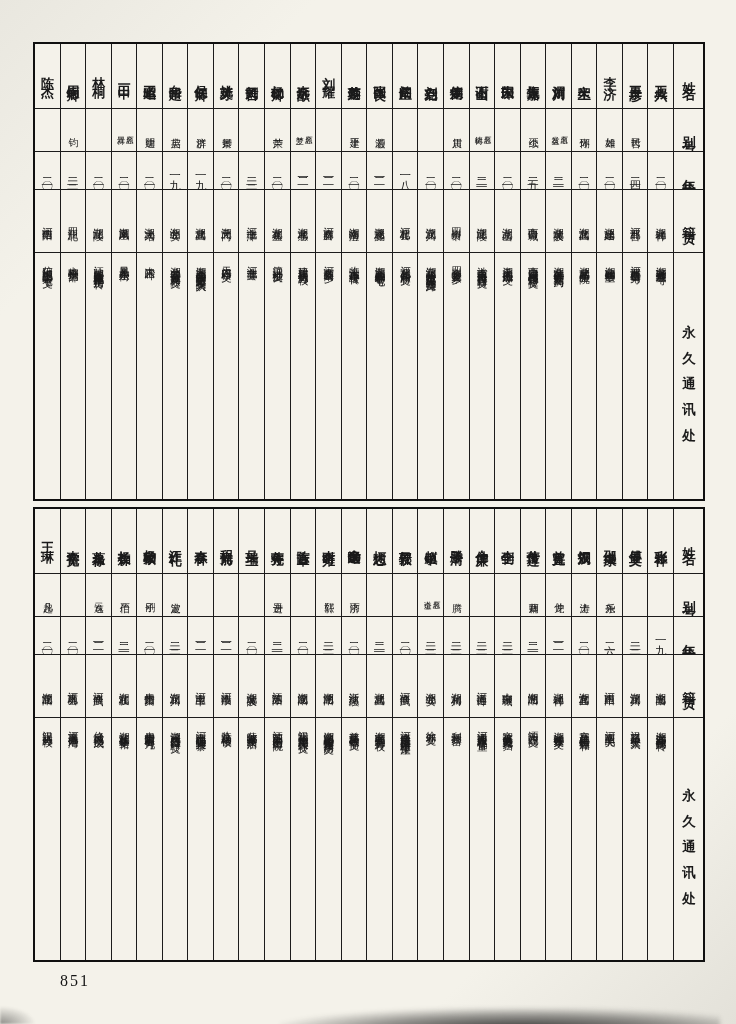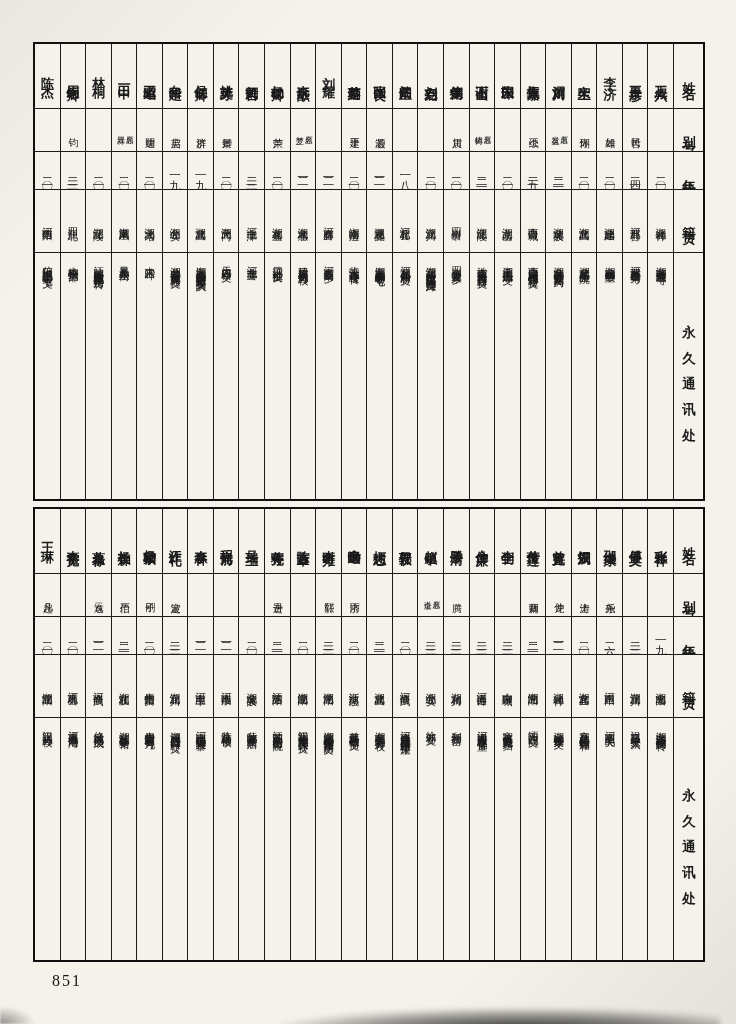--- a/index.html
+++ b/index.html
@@ -44,21 +44,21 @@
   .name{font-size:13px;font-weight:bold;letter-spacing:1px;}
   .name.n2{letter-spacing:0.75em;}
   .alias{font-size:10px;white-space:pre-line;}
   .alias.tiny{font-size:8px;line-height:1.1;}
   .age{font-size:11.5px;letter-spacing:2px;}
   .origin{font-size:10.5px;letter-spacing:1px;}
   .addr{font-size:10.5px;letter-spacing:1px;line-height:1.12;}
   .hlabel{font-size:13.5px;font-weight:bold;letter-spacing:0.45em;}
   .h-addr{font-size:13.5px;letter-spacing:1.9em;}
   .page-number{
-    position:absolute;left:52px;top:972px;
+    position:absolute;left:60px;top:972px;
     font-size:16px;letter-spacing:2px;color:#141414;
   }
   .smudge-bottom{
     position:absolute;left:280px;bottom:-6px;width:440px;height:22px;
     background:radial-gradient(ellipse at 55% 100%,rgba(15,15,15,0.85) 0%,rgba(30,30,30,0.45) 45%,rgba(60,60,60,0) 75%);
     filter:blur(2px);
   }
   .smudge-corner{
     position:absolute;left:0;bottom:0;width:36px;height:18px;
     background:radial-gradient(ellipse at 0% 100%,rgba(40,40,40,0.5),rgba(60,60,60,0) 70%);

